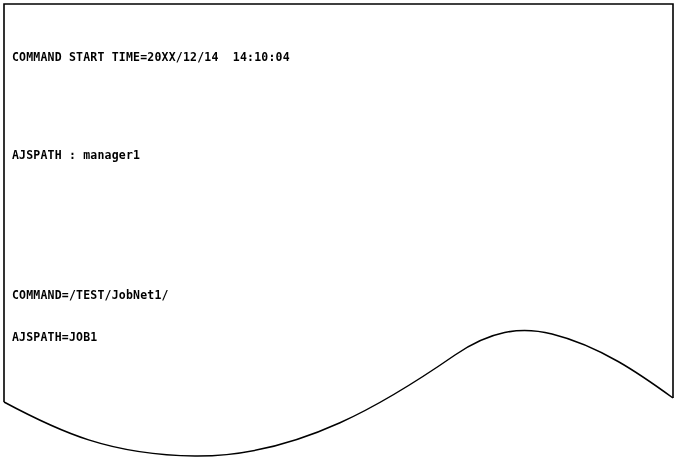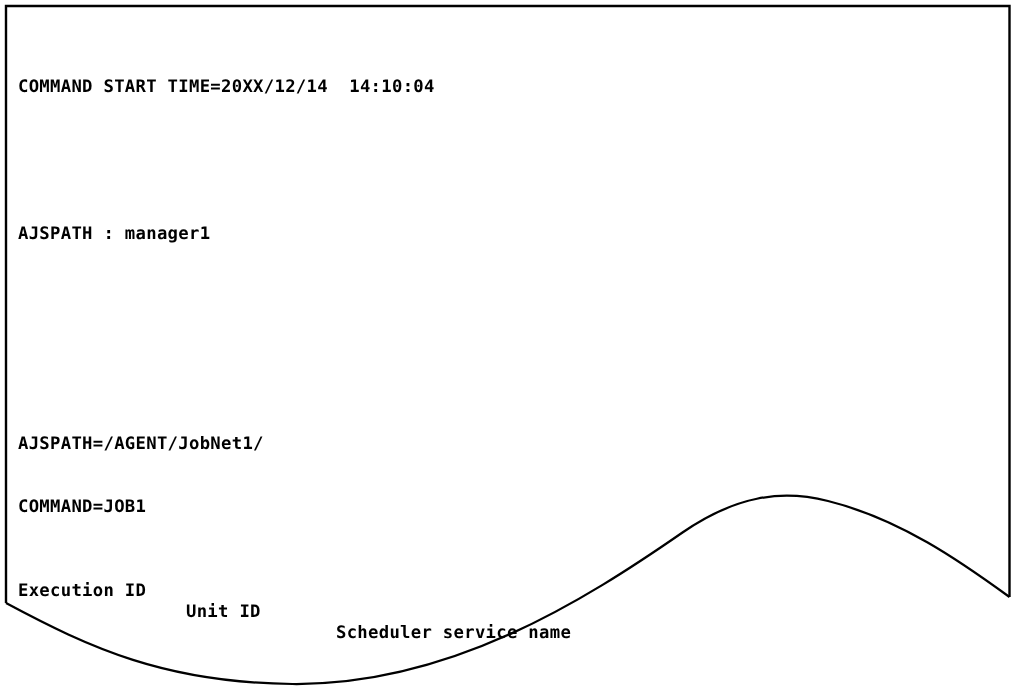--- a/index.html
+++ b/index.html
@@ -63,29 +63,22 @@
   <div id="console">
 
     <div class="line">COMMAND START TIME=20XX/12/14  14:10:04</div>
     <div class="blank"></div>
 
     <div class="line">AJSPATH : manager1</div>
     <div class="blank"></div>
 
     
     <div class="block">
-      <div class="line">AJSPATH=/AGENT/JobNet1/</div>
-      <div class="line">COMMAND=JOB1</div>
-      <div class="line">
-        <span class="col-exec">Execution ID</span>
-        <span class="col-unit">Unit ID</span>
-        <span class="col-sched">Scheduler service name</span>
-        
-        
-      </div>
+      <div class="line">COMMAND=/TEST/JobNet1/</div>
+      <div class="line">AJSPATH=JOB1</div>
       <div class="line">
         
         
         
         
         <span class="col-info"></span>
       </div>
     </div>
     
 

